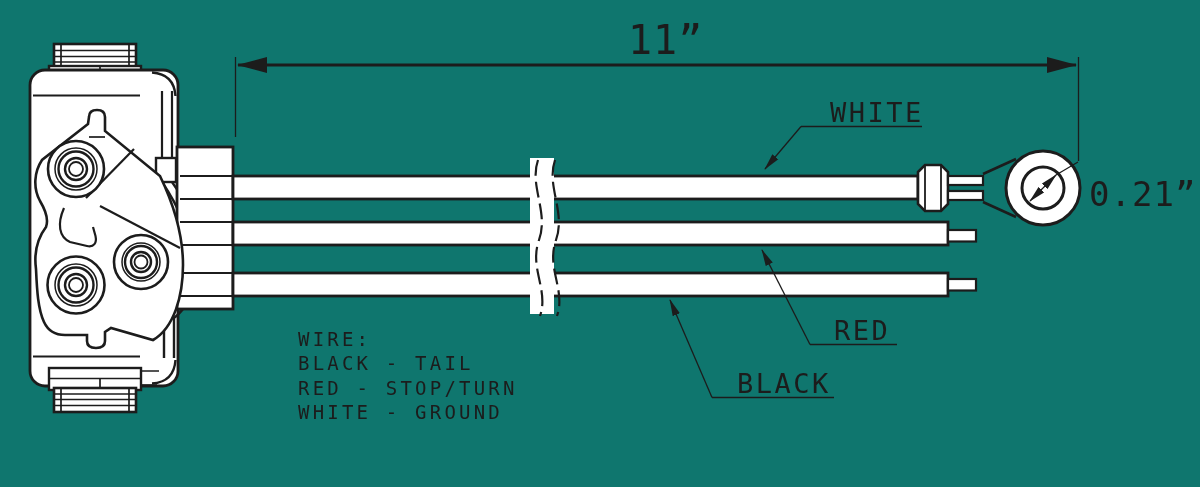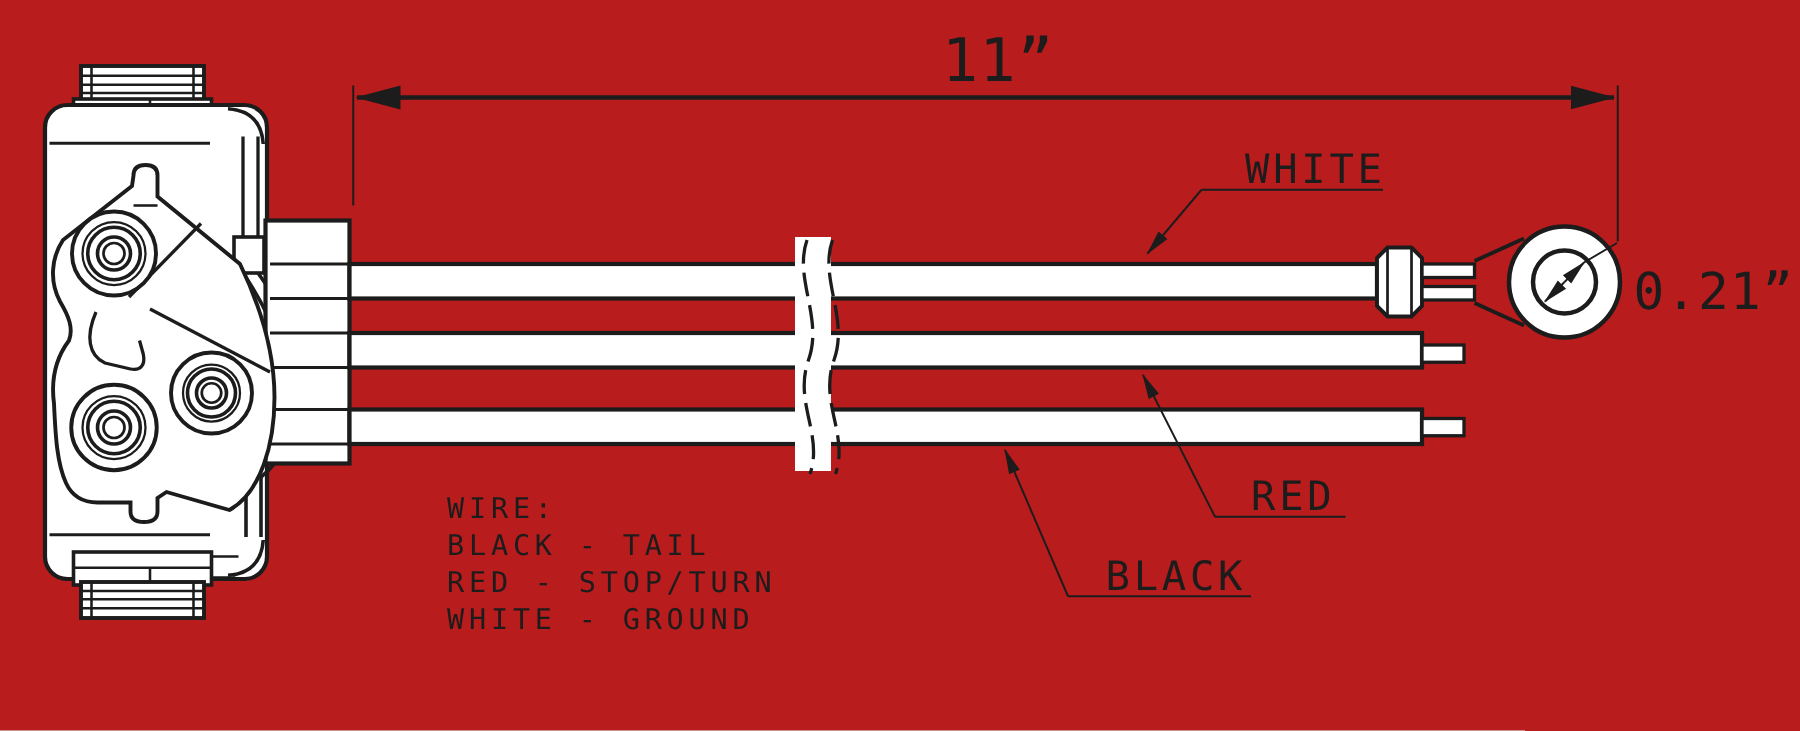--- a/index.html
+++ b/index.html
@@ -1,17 +1,17 @@
 <!DOCTYPE html>
 <html><head>
 <meta charset="utf-8">
 <style>
   html,body{margin:0;padding:0;background:#e8e8e8;}
   .canvas{
-    position:relative;width:1200px;height:487px;background:#b91c1c;
+    position:relative;width:1200px;height:487px;background:#0f766e;
     font-family:"DejaVu Sans Mono","Liberation Mono",monospace;
     overflow:hidden;
   }
   svg{display:block;}
   .cad-text{fill:#1c1c1c;}
   .t-dim{font-size:40px;letter-spacing:1px;}
   .t-hole{font-size:34px;letter-spacing:1px;}
   .t-callout{font-size:27px;letter-spacing:2.5px;}
   .t-legend{font-size:19px;letter-spacing:3.2px;}
 </style>

